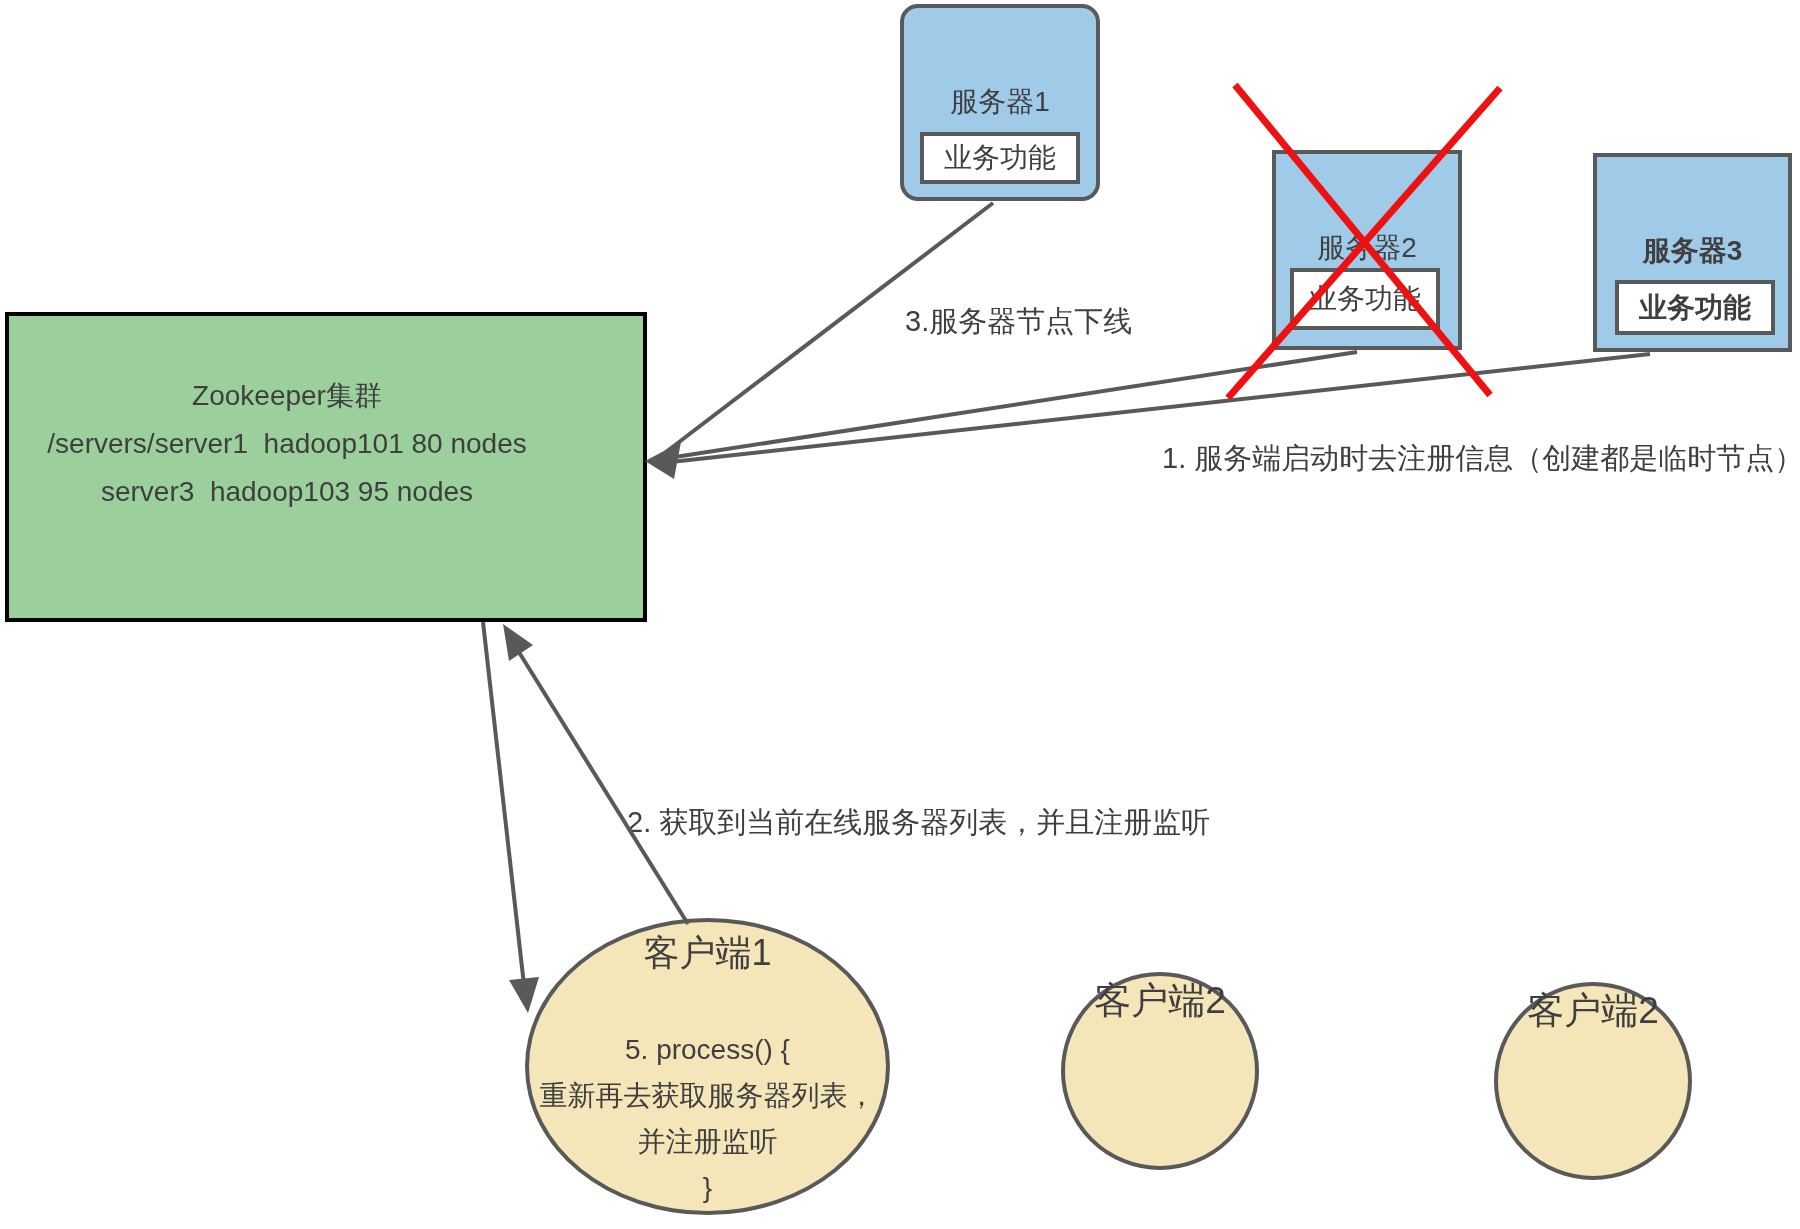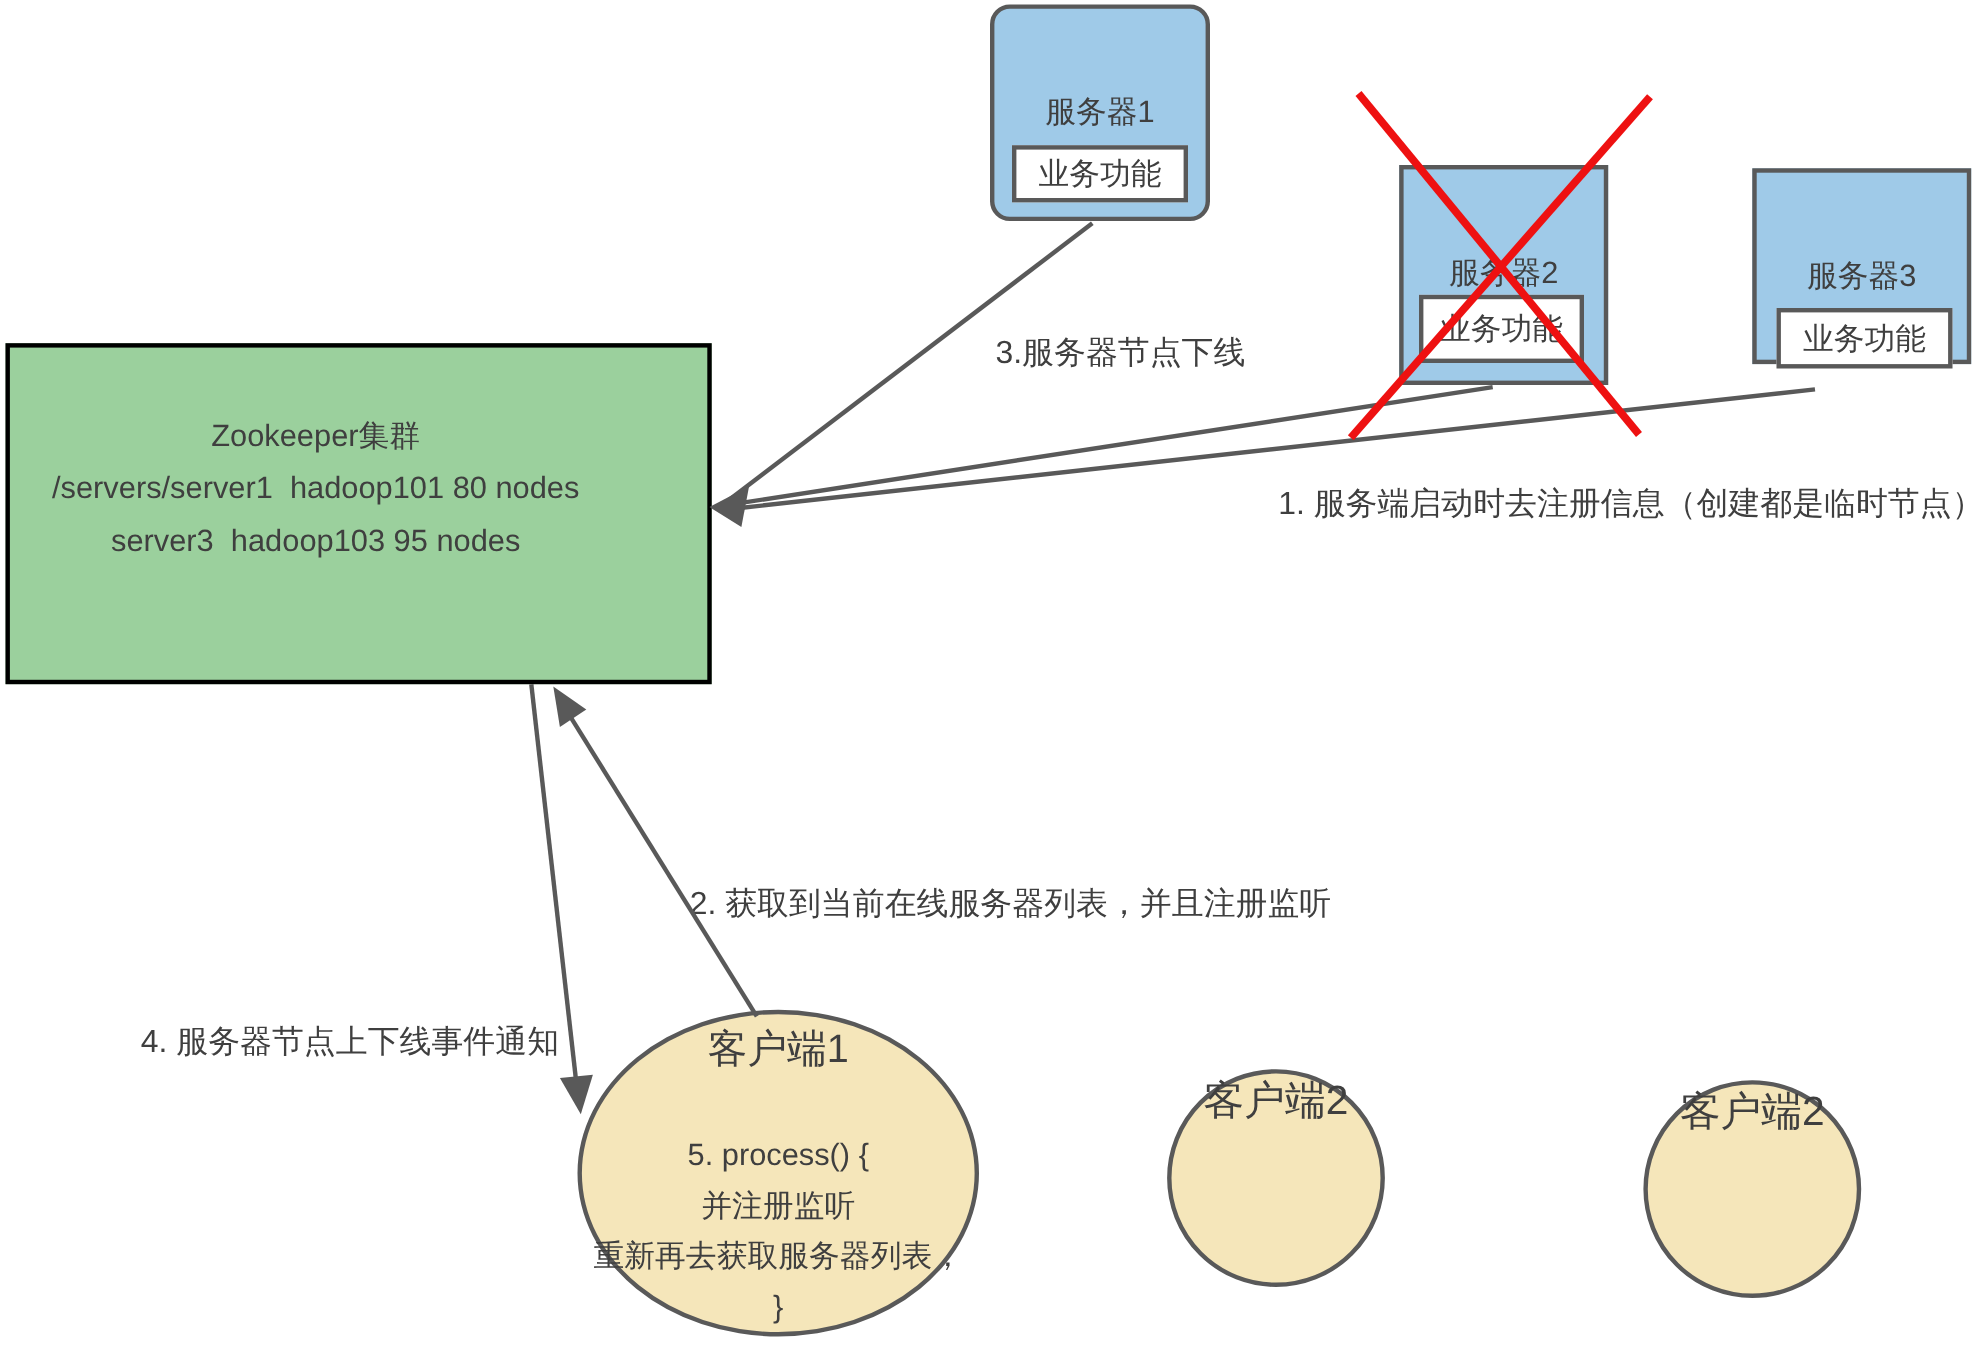--- a/index.html
+++ b/index.html
@@ -16,21 +16,21 @@
   .xline{stroke:var(--cross-red);stroke-width:7;fill:none;}
 
   .zk-box{position:absolute;left:5px;top:312px;width:642px;height:310px;z-index:2;
     background:var(--zookeeper-fill);border:4px solid var(--zookeeper-border);
     text-align:center;padding:56px 84px 0 6px;}
   .zk-row{font-size:28px;line-height:48px;white-space:pre;}
 
   .server{position:absolute;background:var(--server-fill);border:4px solid var(--stroke-gray);z-index:2;}
   .server.s1{left:900px;top:4px;width:200px;height:197px;border-radius:18px;}
   .server.s2{left:1272px;top:150px;width:190px;height:200px;}
-  .server.s3{left:1593px;top:153px;width:199px;height:178px;}
+  .server.s3{left:1593px;top:153px;width:199px;height:199px;font-weight:bold;}
   .server-name{position:absolute;top:76px;left:0;width:100%;text-align:center;font-size:28px;line-height:36px;}
   .server-func{position:absolute;background:#ffffff;border:4px solid var(--stroke-gray);
     display:flex;align-items:center;justify-content:center;font-size:28px;}
   .s1 .server-func{left:16px;top:124px;width:160px;height:52px;}
   .s2 .server-func{left:14px;top:114px;width:150px;height:62px;}
   .s3 .server-func{left:18px;top:123px;width:160px;height:55px;}
 
   .client{position:absolute;background:var(--client-fill);border:4px solid var(--stroke-gray);
     border-radius:50%;z-index:2;}
   .client.big{left:525px;top:918px;width:365px;height:297px;}
@@ -92,31 +92,30 @@
     <div class="server-name">服务器3</div>
     <div class="server-func">
       <span>业务功能</span>
     </div>
   </div>
 
   <div class="client big">
     <div class="c1-title">客户端1</div>
     <div class="c1-code">
       <div>5. process() {</div>
+      <div>重新再去获取服务器列表，</div>
       <div>并注册监听</div>
-      <div>重新再去获取服务器列表，</div>
       <div>}</div>
     </div>
   </div>
 
   <div class="client small c2a">
     <span>客户端2</span>
   </div>
   <div class="client small c2b">
     <span>客户端2</span>
   </div>
 
   <div class="label step1">1. 服务端启动时去注册信息（创建都是临时节点）</div>
   <div class="label step2">2. 获取到当前在线服务器列表，并且注册监听</div>
   <div class="label step3">3.服务器节点下线</div>
-  <div class="label step4">4. 服务器节点上下线事件通知</div>
 
 </div>
 
 </body></html>

